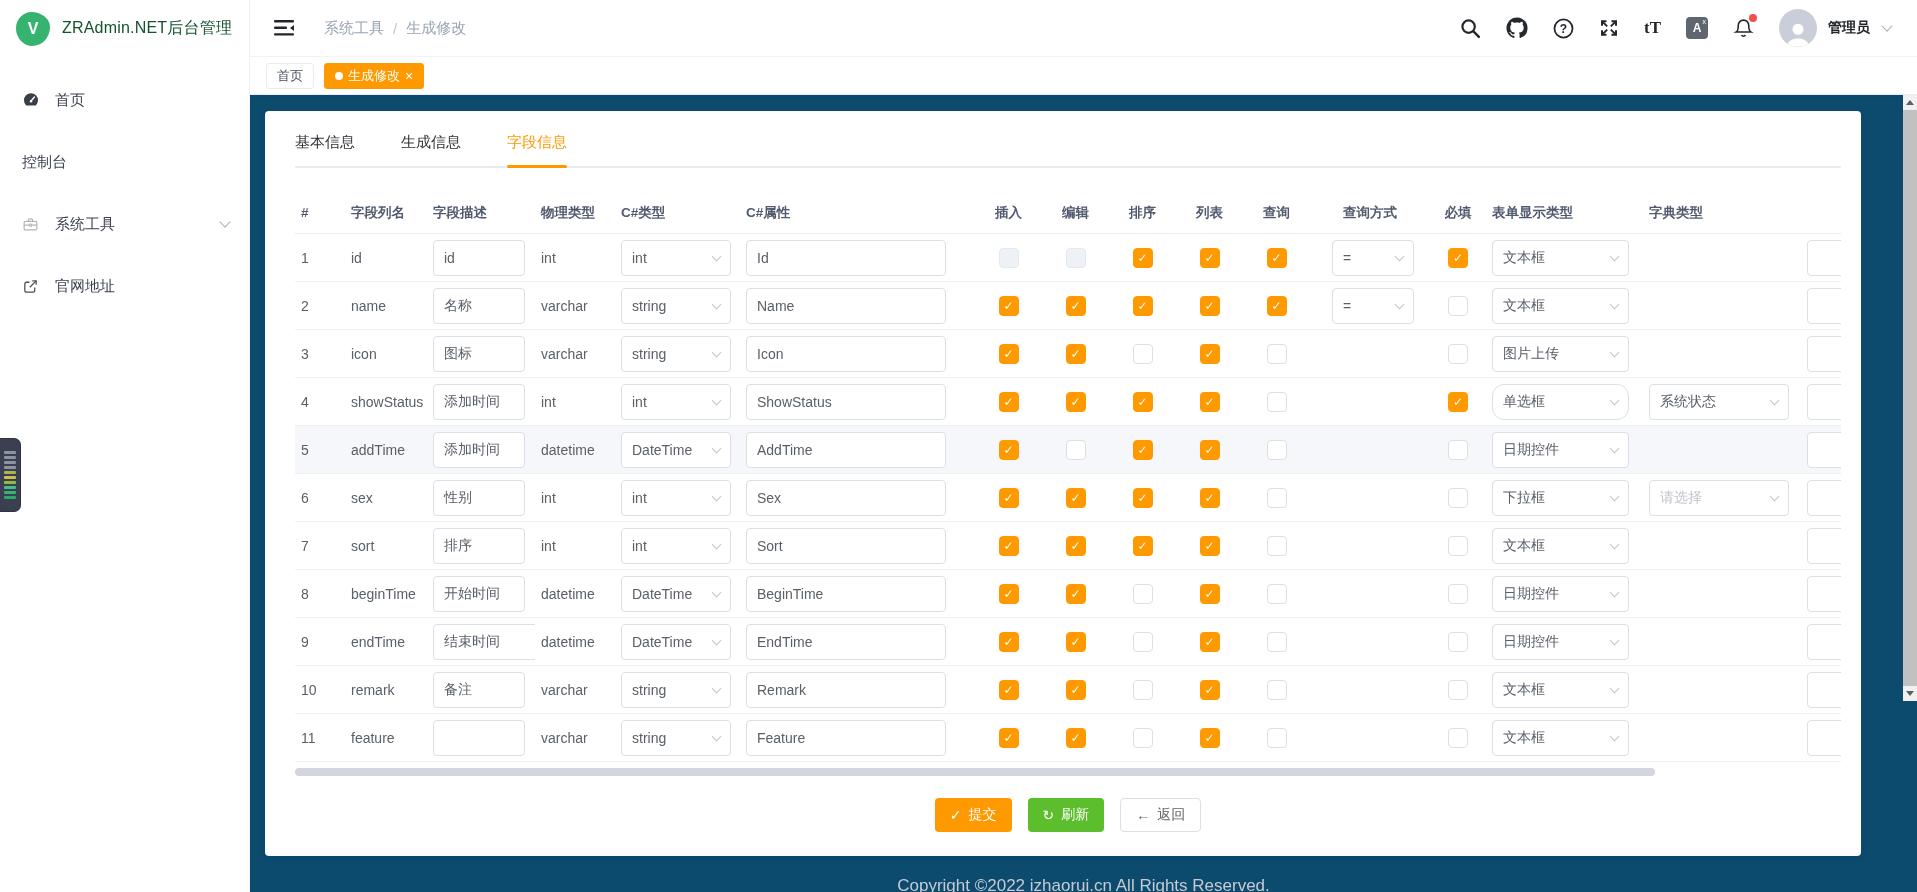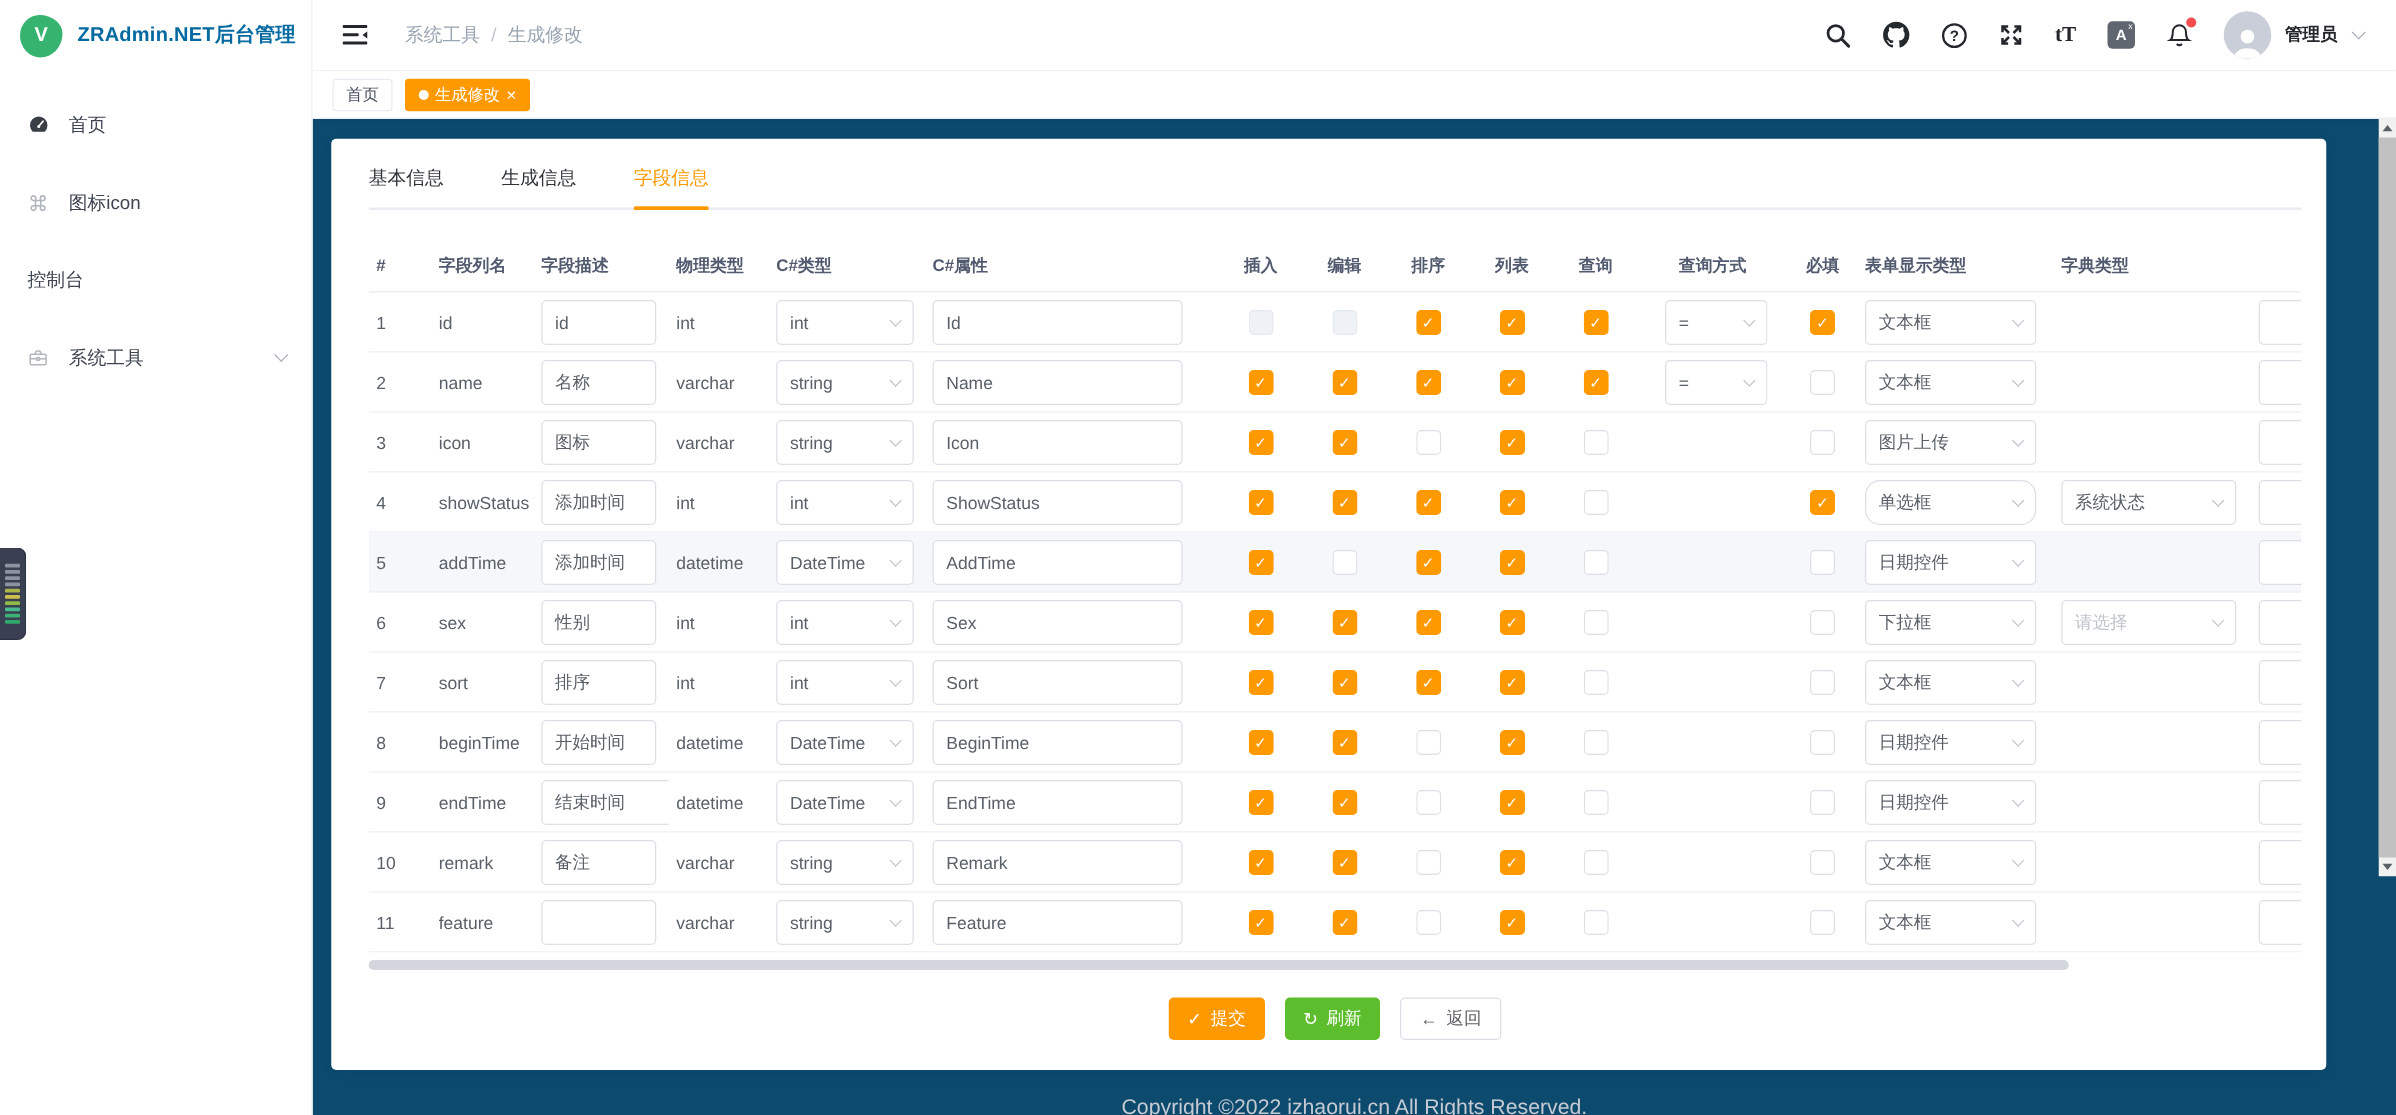--- a/index.html
+++ b/index.html
@@ -6,21 +6,21 @@
   html,body { width:1917px; height:892px; overflow:hidden; background:#fff;
     font-family:"Liberation Sans","DejaVu Sans",sans-serif; }
   .app { display:flex; width:1917px; height:892px; position:relative; }
 
   
   .sidebar { width:250px; background:#fff; border-right:1px solid #eef0f3; z-index:3; }
   .logo { height:57px; display:flex; align-items:center; padding-left:16px; gap:12px; }
   .logo-mark { width:34px; height:34px; background:#35b36f; color:#fff; font-weight:bold;
     font-size:16px; display:flex; align-items:center; justify-content:center;
     border-radius:46% 54% 52% 48% / 48% 44% 56% 52%; }
-  .logo-title { font-size:16px; font-weight:bold; color:#0369a1; letter-spacing:.2px; }
+  .logo-title { font-size:16px; font-weight:normal; color:#14532d; letter-spacing:.2px; }
   .menu { padding-top:12px; }
   .menu-item { height:62px; display:flex; align-items:center; padding:0 20px 0 22px;
     font-size:15px; color:#3d4350; cursor:pointer; }
   .mi-icon { width:20px; margin-right:13px; display:flex; align-items:center; }
   .mi-arrow { margin-left:auto; }
   .chev { width:8px; height:8px; border-right:1.5px solid #aab0b9; border-bottom:1.5px solid #aab0b9;
     transform:rotate(45deg); display:inline-block; margin-top:-4px; }
   .chev-sm { width:7px; height:7px; border-right:1.4px solid #c0c4cc; border-bottom:1.4px solid #c0c4cc;
     transform:rotate(45deg); display:inline-block; margin-top:-3px; flex:none; }
 
@@ -127,42 +127,43 @@
           <span class="mi-icon">
             <svg width="18" height="18" viewBox="0 0 24 24">
               <path fill="#3a3f47" d="M12 3a9.3 9.3 0 0 0-9.3 9.3c0 2.7 1.1 5.1 2.9 6.9h12.8a9.7 9.7 0 0 0 2.9-6.9A9.3 9.3 0 0 0 12 3z"></path>
               <path d="M12 13.4 16.6 8" stroke="#fff" stroke-width="1.8" stroke-linecap="round"></path>
               <circle cx="12" cy="13.6" r="1.6" fill="#fff"></circle>
             </svg>
           </span>
           <span class="mi-label">首页</span>
         </div>
         <div class="menu-item">
-          <span class="mi-icon">
-            <svg width="17" height="17" viewBox="0 0 24 24" fill="none" stroke="#b2b6bd" stroke-width="1.8">
-              <path d="M9 9h6v6H9z"></path>
-              <path d="M9 9H6.8A2.6 2.6 0 1 1 9.4 6.4V9zM15 9h2.2a2.6 2.6 0 1 0-2.6-2.6V9zM15 15h2.2a2.6 2.6 0 1 1-2.6 2.6V15zM9 15H6.8a2.6 2.6 0 1 0 2.6 2.6V15z"></path>
-            </svg>
-          </span>
-          <span class="mi-label">图标icon</span>
-        </div>
-        <div class="menu-item">
           <span class="mi-label">控制台</span>
         </div>
         <div class="menu-item">
           <span class="mi-icon">
             <svg width="17" height="17" viewBox="0 0 24 24" fill="none" stroke="#b2b6bd" stroke-width="1.7">
               <rect x="3" y="7.5" width="18" height="12" rx="1.5"></rect>
               <path d="M9 7.5V6.2A2.2 2.2 0 0 1 11.2 4h1.6A2.2 2.2 0 0 1 15 6.2v1.3"></path>
               <path d="M3 12.8h7.5M13.5 12.8H21"></path>
               <rect x="10.5" y="11.3" width="3" height="3" rx=".6"></rect>
             </svg>
           </span>
           <span class="mi-label">系统工具</span>
           <span class="chev mi-arrow"></span>
+        </div>
+        <div class="menu-item">
+          <span class="mi-icon">
+            <svg width="17" height="17" viewBox="0 0 24 24" fill="none" stroke="#4a5058" stroke-width="1.8">
+              <path d="M14.5 4H20v5.5"></path>
+              <path d="M19.6 4.4 11 13"></path>
+              <path d="M18 13.5V18a2 2 0 0 1-2 2H6a2 2 0 0 1-2-2V8a2 2 0 0 1 2-2h4.5"></path>
+            </svg>
+          </span>
+          <span class="mi-label">官网地址</span>
         </div>
       </nav>
   </aside>
 
   <div class="theme-handle" id="theme-handle">
       <i style="background: rgb(141, 147, 160);"></i>
       <i style="background: rgb(141, 147, 160);"></i>
       <i style="background: rgb(141, 147, 160);"></i>
       <i style="background: rgb(141, 147, 160);"></i>
       <i style="background: rgb(169, 182, 74);"></i>

